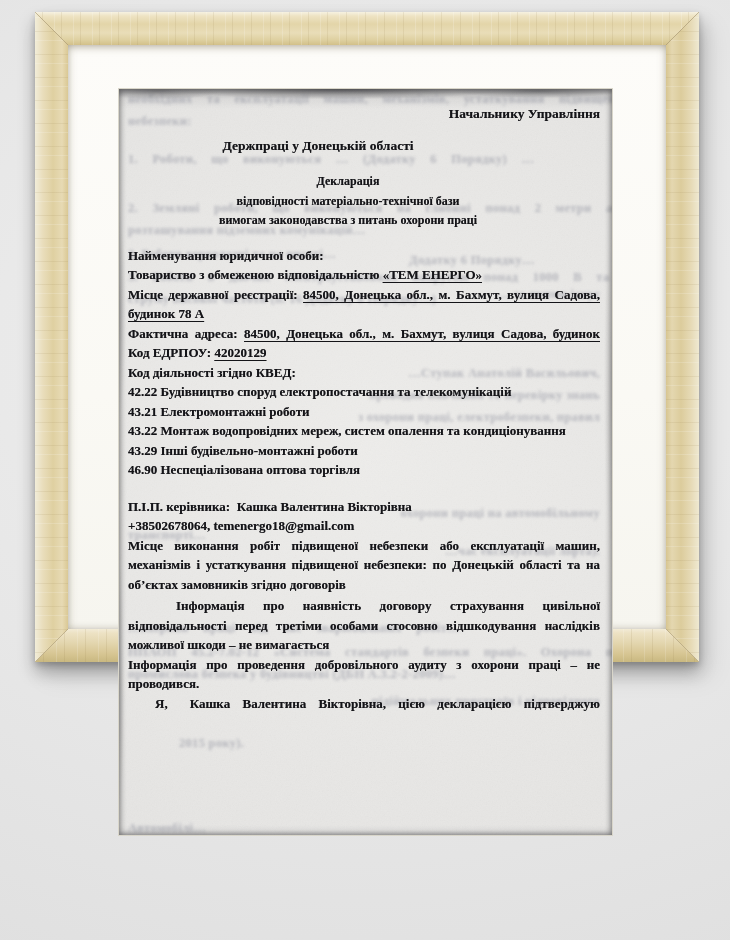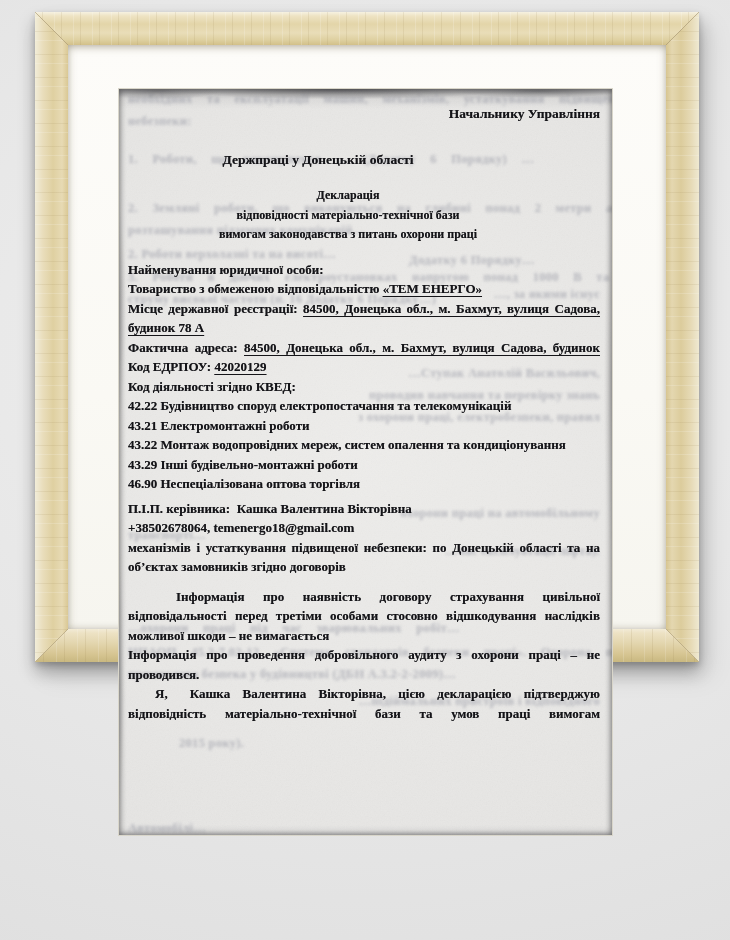--- a/index.html
+++ b/index.html
@@ -67,21 +67,21 @@
   .bleedlayer{position:absolute;inset:0;z-index:1}
   .bleed{position:absolute;font-weight:700;font-size:12.5px;color:#585c72;opacity:.36;
          filter:blur(1.4px);letter-spacing:.3px;white-space:nowrap}
   .bleed.spread{word-spacing:11px}
 
   
   .content{position:absolute;inset:0;z-index:4;padding:0 12px 0 9px;box-sizing:border-box;
            color:#141418;font-weight:700;font-size:13px;line-height:19.5px;
            text-shadow:0 0 .5px rgba(18,18,22,.55);}
   .addr1{margin-top:15px;text-align:right;font-size:13.5px}
-  .addr2{margin-top:26px;width:380px;text-align:center;font-size:13.5px}
+  .addr2{margin-top:12px;width:380px;text-align:center;font-size:13.5px}
   .titleblock{margin-top:17px;width:440px;text-align:center;font-size:12px}
   .body{margin-top:15px}
   .line{text-align:left}
   .line.j{text-align:justify;text-align-last:justify}
   .u{text-decoration:underline;text-decoration-thickness:1.2px;text-underline-offset:2.5px}
 </style>
 </head>
 <body>
 
 <div class="stage">
@@ -149,31 +149,31 @@
                 <div class="line j"><span>Місце державної реєстрації: </span><span class="u">84500, Донецька обл., м. Бахмут, вулиця Садова,</span></div>
                 <div class="line"><span class="u">будинок 78 А</span></div>
                 <div class="line j"><span>Фактична адреса:  </span><span class="u">84500, Донецька обл., м. Бахмут, вулиця Садова, будинок</span></div>
                 <div class="line"><span>Код ЕДРПОУ: </span><span class="u">42020129</span></div>
                 <div class="line"><span>Код діяльності згідно КВЕД:</span></div>
                 <div class="line"><span>42.22 Будівництво споруд електропостачання та телекомунікацій</span></div>
                 <div class="line"><span>43.21 Електромонтажні роботи</span></div>
                 <div class="line"><span>43.22 Монтаж водопровідних мереж, систем опалення та кондиціонування</span></div>
                 <div class="line"><span>43.29 Інші будівельно-монтажні роботи</span></div>
                 <div class="line"><span>46.90 Неспеціалізована оптова торгівля</span></div>
-                <div class="line" style="margin-top: 5px;"><span>П.І.П. керівника: &nbsp;Кашка Валентина Вікторівна</span></div>
+                <div class="line" style="margin-top: 17px;"><span>П.І.П. керівника: &nbsp;Кашка Валентина Вікторівна</span></div>
                 <div class="line"><span>+38502678064, temenergo18@gmail.com</span></div>
+                <div class="line j"><span>Місце виконання робіт підвищеної небезпеки або експлуатації машин,</span></div>
                 <div class="line j"><span>механізмів і устаткування підвищеної небезпеки: по Донецькій області  та на</span></div>
                 <div class="line"><span>об’єктах замовників згідно договорів</span></div>
-                <div class="line j" style="margin-top: 10px; padding-left: 48px;"><span>Інформація про наявність договору страхування цивільної</span></div>
+                <div class="line j" style="margin-top: 2px; padding-left: 48px;"><span>Інформація про наявність договору страхування цивільної</span></div>
                 <div class="line j"><span>відповідальності перед третіми особами стосовно відшкодування наслідків</span></div>
                 <div class="line"><span>можливої шкоди – не вимагається</span></div>
                 <div class="line j"><span>Інформація про  проведення добровільного аудиту з охорони праці – не</span></div>
                 <div class="line"><span>проводився.</span></div>
                 <div class="line j" style="padding-left: 27px;"><span style="padding-right: 22px;">Я,</span><span>Кашка Валентина Вікторівна, цією декларацією підтверджую</span></div>
-                <div class="line j"><span>відповідність матеріально-технічної бази та умов праці вимогам</span></div>
               </div>
           </div>
 
         </div>
       </div>
     </div>
   </div>
 </div>
 
 </body></html>

